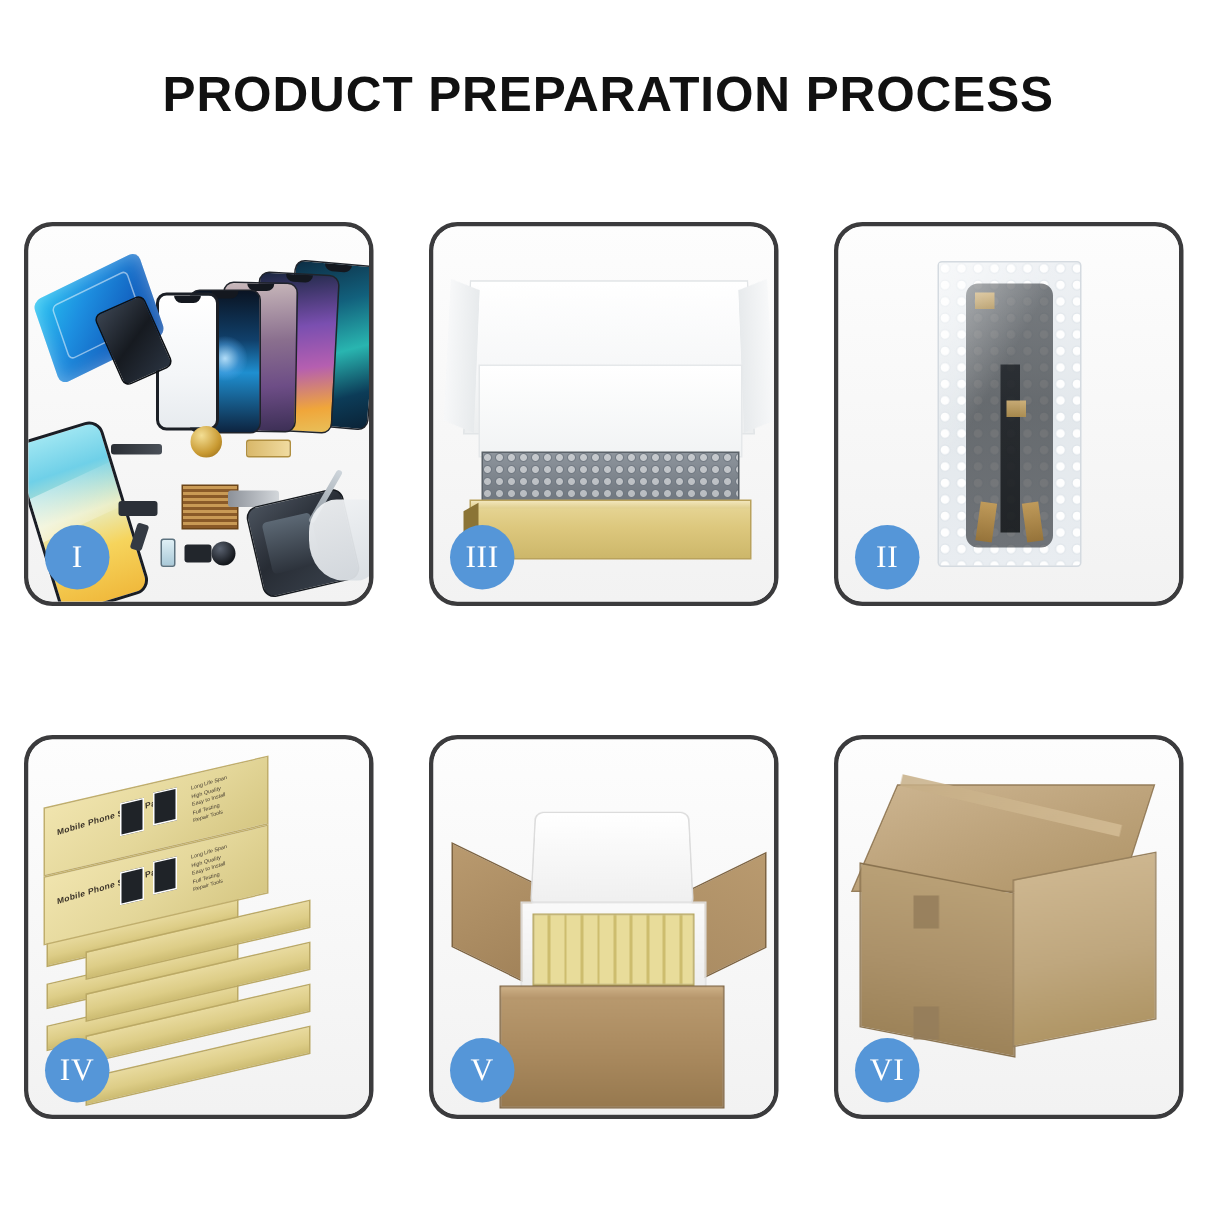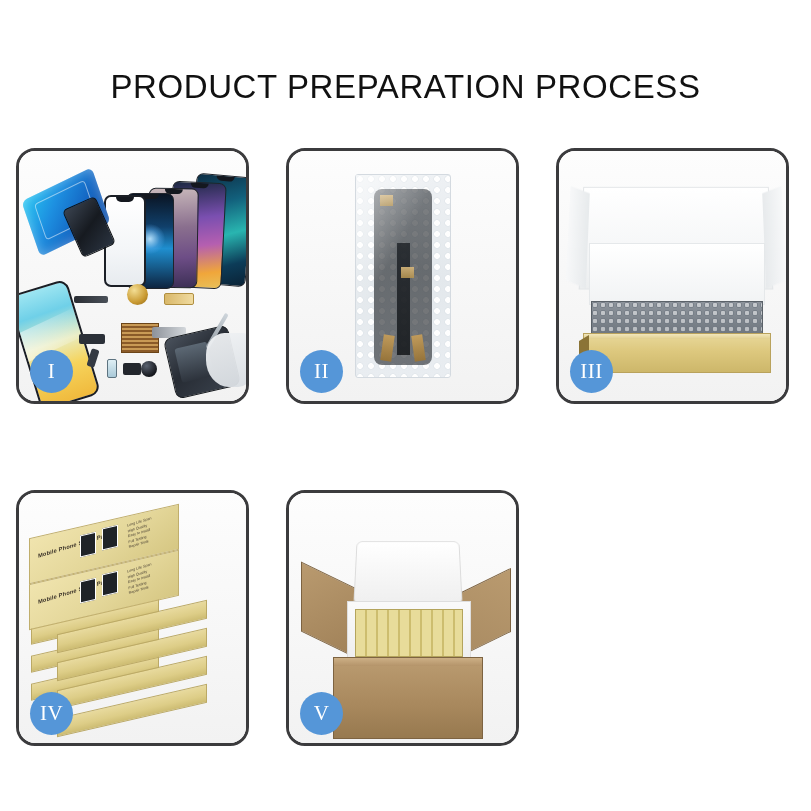--- a/index.html
+++ b/index.html
@@ -11,24 +11,23 @@
     position: relative;
   }
   .page { width: 811px; height: 811px; position: relative; }
 
   
   .header { text-align: center; padding-top: 44px; }
   .title {
     font-size: 33px;
     letter-spacing: 0.6px;
     color: #111111;
-    font-weight: 400;
+    font-weight: 700;
     line-height: 1.15;
     font-family: "Liberation Sans", sans-serif;
-    margin-top: 24px;
   }
   .subtitle {
     font-size: 15.5px;
     color: #232323;
     margin-top: 11px;
     letter-spacing: 0.1px;
     font-weight: 400;
   }
 
   
@@ -432,41 +431,41 @@
           <div class="part chassis"></div>
           <div class="part tweezer"></div>
           <div class="part hand"></div>
         </div>
       </div>
       <div class="badge">I</div>
     </div>
 
     <div class="panel">
       <div class="panel-inner">
+        <div class="box3-lid"></div>
+        <div class="box3-foam"></div>
+        <div class="box3-bubble"></div>
+        <div class="box3-base"></div>
+      </div>
+      <div class="badge">III</div>
+    </div>
+
+    <div class="panel">
+      <div class="panel-inner">
         <div class="bubblepack">
           <div class="screen-inside"></div>
           <div class="flexcable"></div>
           <div class="tape tape-a"></div>
           <div class="tape tape-b"></div>
           <div class="tape gold-a"></div>
           <div class="tape gold-b"></div>
           <div class="bubble-sheen"></div>
         </div>
       </div>
       <div class="badge">II</div>
-    </div>
-
-    <div class="panel">
-      <div class="panel-inner">
-        <div class="box3-lid"></div>
-        <div class="box3-foam"></div>
-        <div class="box3-bubble"></div>
-        <div class="box3-base"></div>
-      </div>
-      <div class="badge">III</div>
     </div>
 
     <div class="panel">
       <div class="panel-inner">
         <div class="stack">
 
           <div class="kbox" style="left:2px;  top:64px;  width:128px; height:17px; transform:skewY(-13deg);"></div>
           <div class="kbox" style="left:2px;  top:92px;  width:128px; height:17px; transform:skewY(-13deg);"></div>
           <div class="kbox" style="left:2px;  top:120px; width:128px; height:17px; transform:skewY(-13deg);"></div>
           <div class="kbox" style="left:2px;  top:148px; width:128px; height:17px; transform:skewY(-13deg);"></div>
@@ -509,15 +508,26 @@
           <div class="v-flap-r"></div>
           <div class="v-foamlid"></div>
           <div class="v-foambody"></div>
           <div class="v-content"></div>
           <div class="v-body"></div>
         </div>
       </div>
       <div class="badge">V</div>
     </div>
 
+    <div class="panel">
+      <div class="panel-inner">
+        <div class="c-top"></div>
+        <div class="c-front"></div>
+        <div class="c-side"></div>
+        <div class="c-seam"></div>
+        <div class="c-tape c-tape-a"></div>
+        <div class="c-tape c-tape-b"></div>
+      </div>
+      <div class="badge">VI</div>
+    </div>
 
   </div>
 </div>
 
 </body></html>

